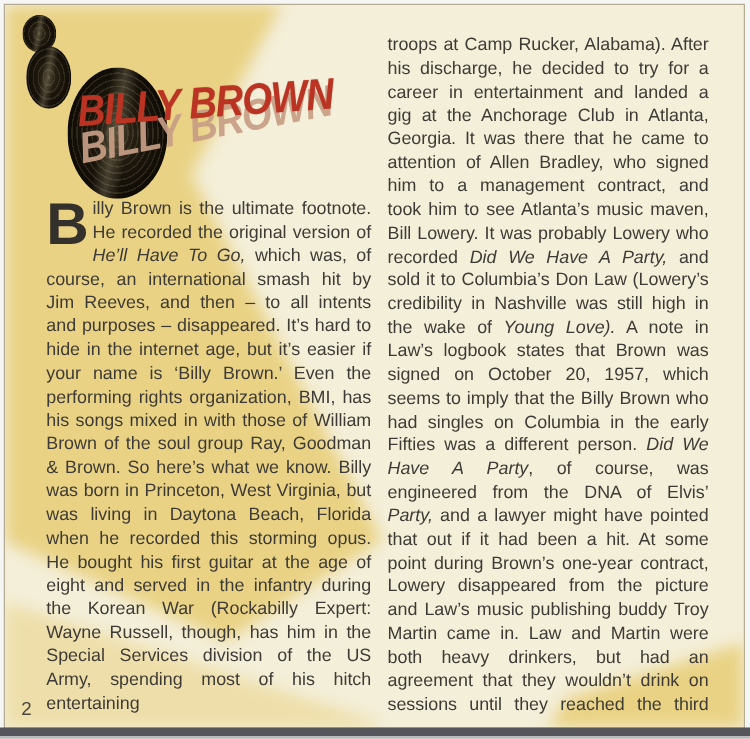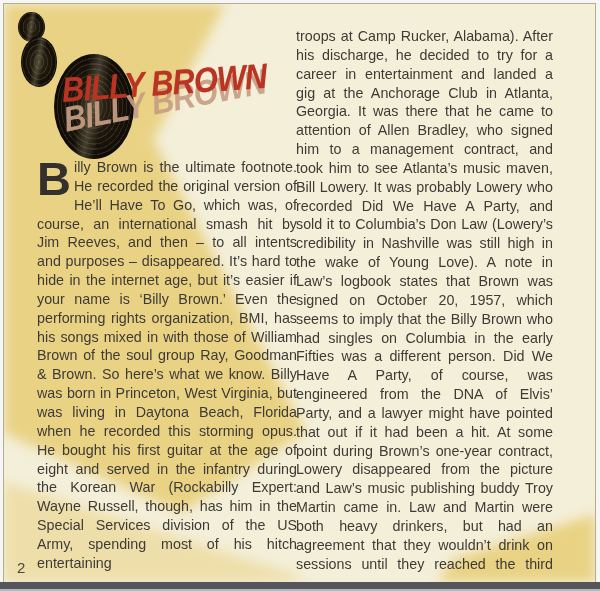--- a/index.html
+++ b/index.html
@@ -58,22 +58,22 @@
   }
 
   
   .col{
     position:absolute;color:#3e3b36;
     font-size:14.3px;line-height:18.85px;
     text-align:justify;text-align-last:justify;
     word-spacing:.5px;
   }
   .col-left{left:33px;top:154px;width:260px;}
-  .col-right{left:292px;top:23px;width:257px;}
-  .it{}
+  .col-right{left:306px;top:23px;width:257px;}
+  .it{font-style:italic;}
   .dropcap{
     float:left;
     font-size:47px;line-height:38px;
     font-weight:bold;color:#34312c;
     width:35px;margin:2px 2px 0 0;
     text-align:left;
   }
   .page-number{
     position:absolute;left:13px;top:555px;
     font-size:15px;color:#4a473f;

